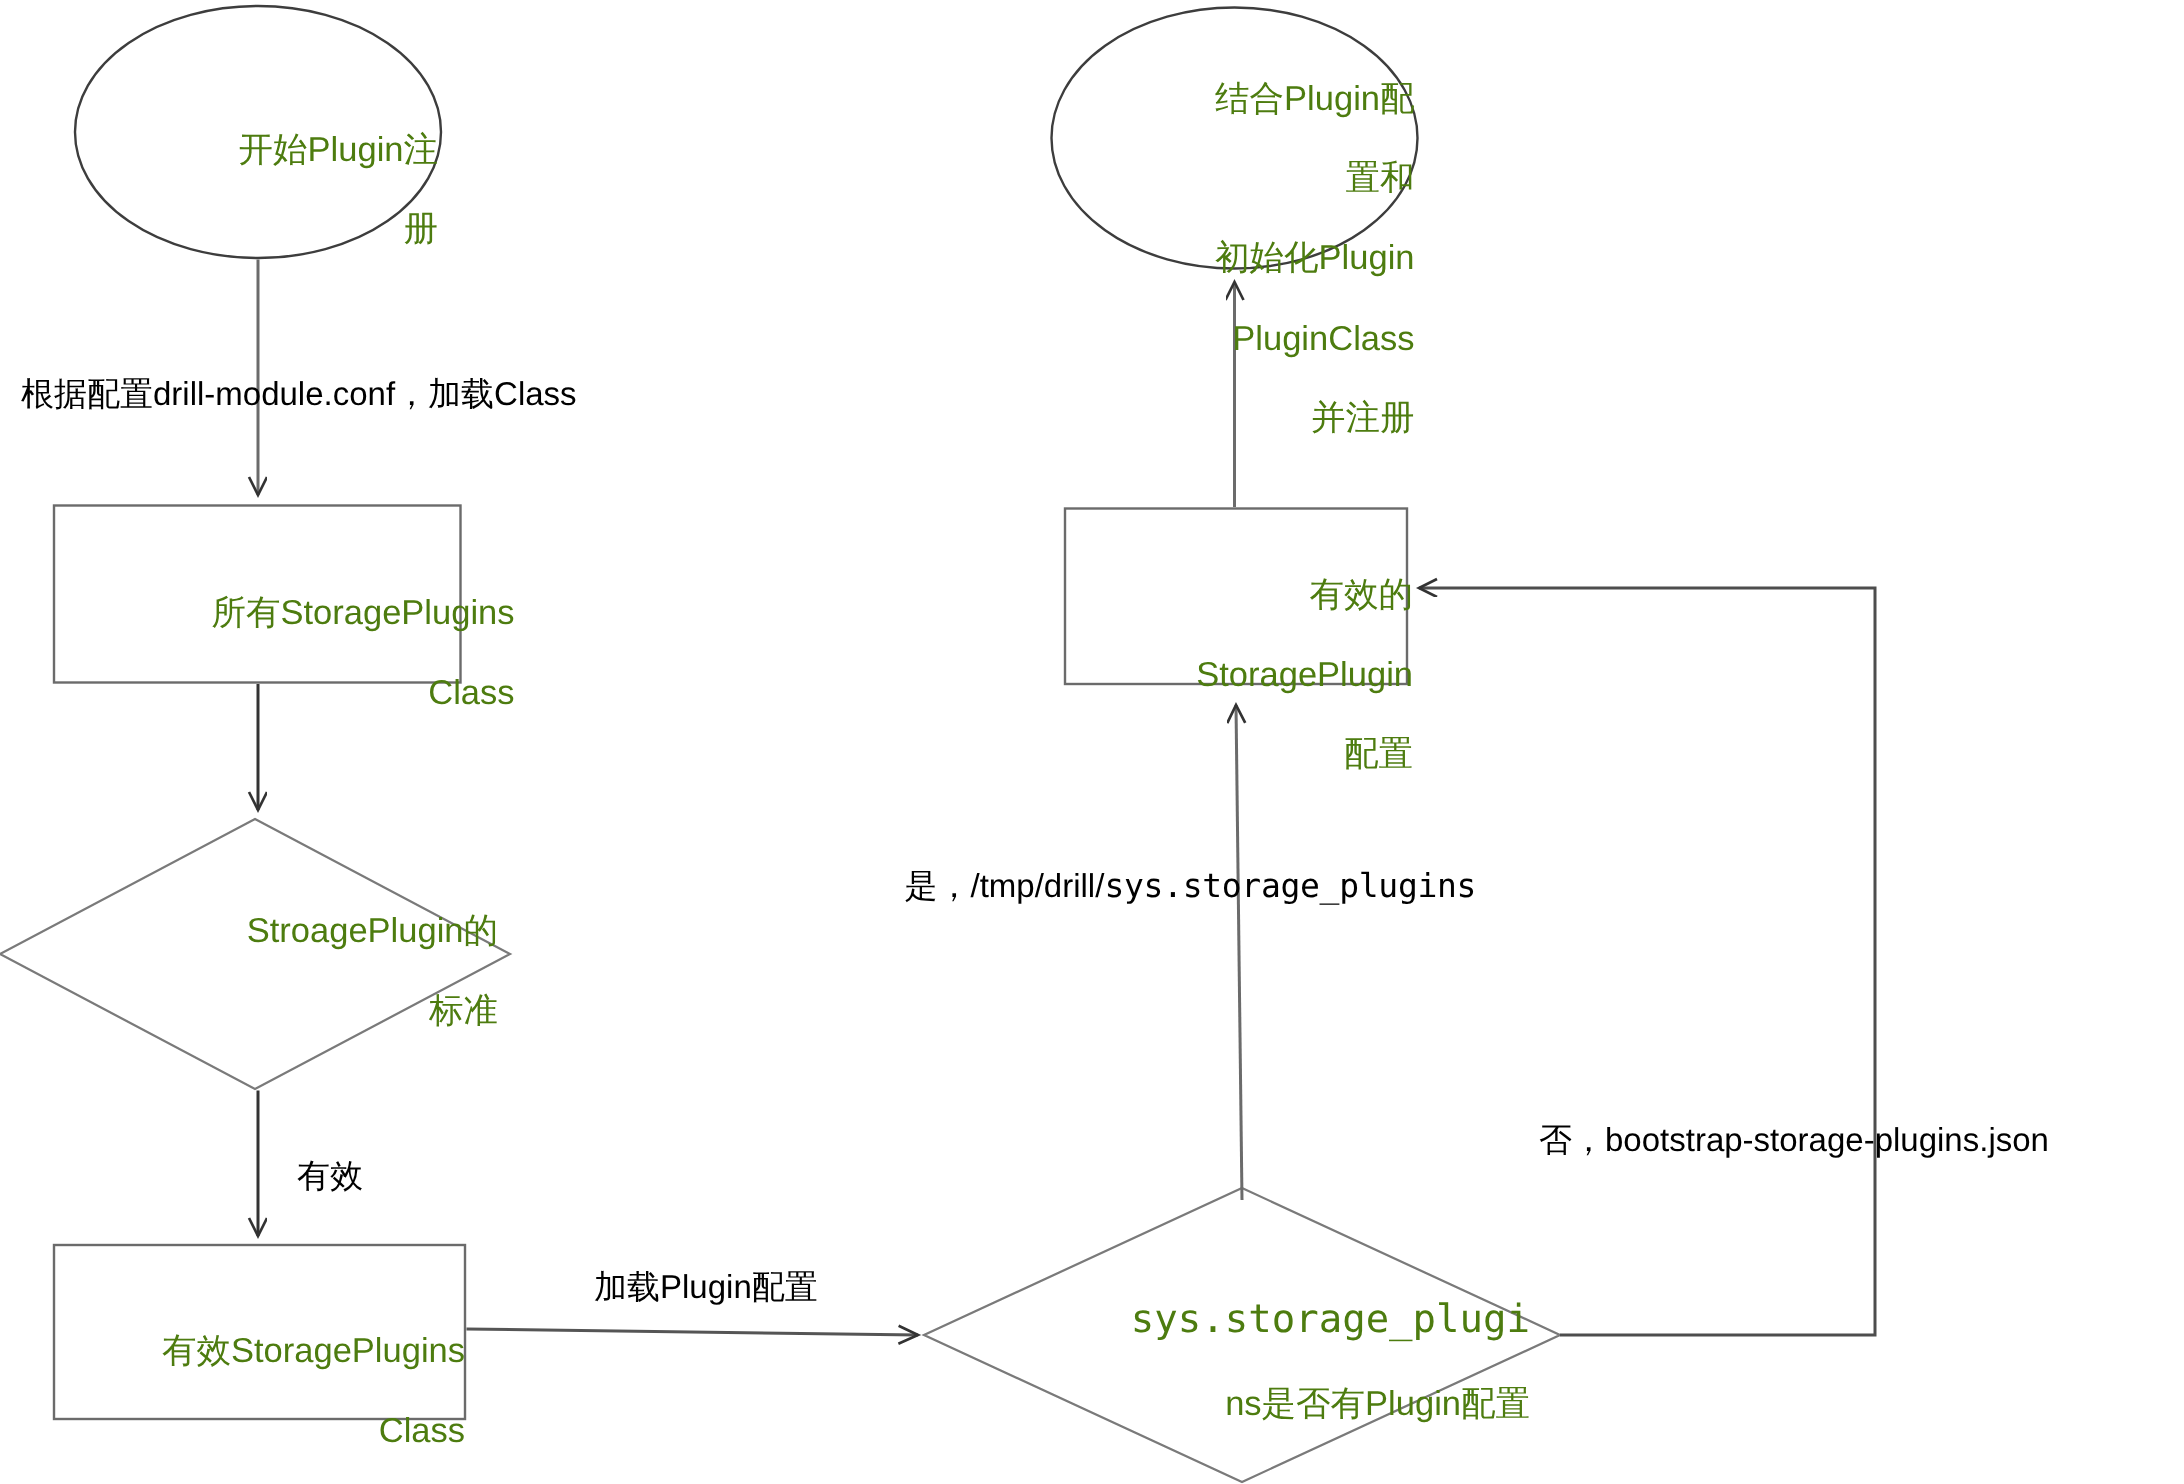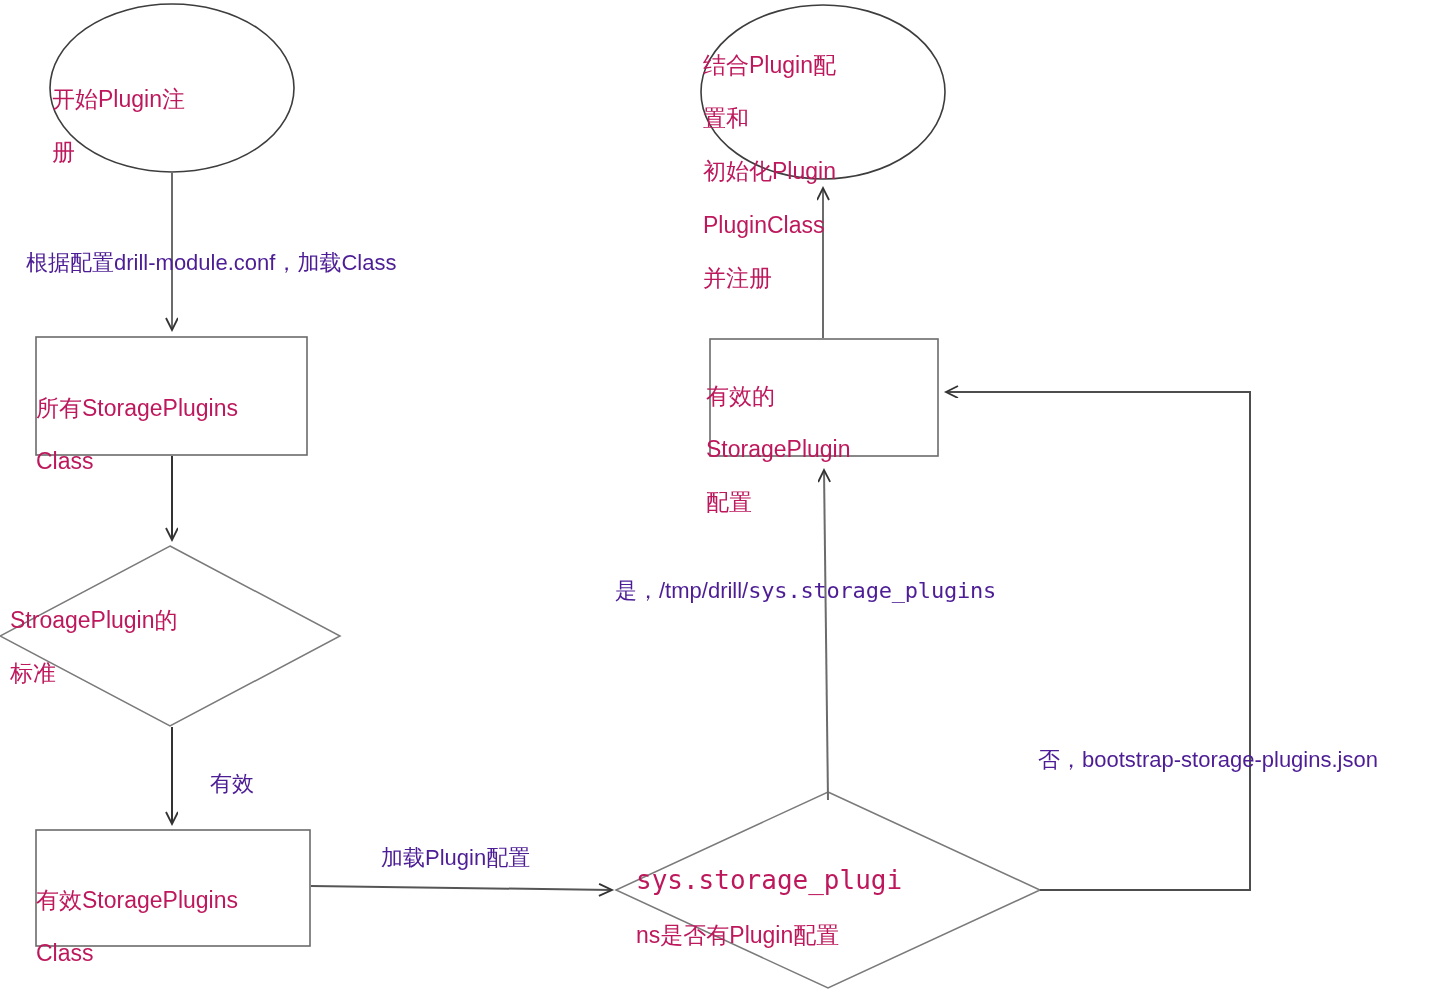--- a/index.html
+++ b/index.html
@@ -21,35 +21,34 @@
   }
   svg#flow-svg {
     position: absolute;
     left: 0;
     top: 0;
     width: 1456px;
     height: 989px;
   }
   .node-label {
     position: absolute;
-    text-align: left;
+    text-align: right;
     line-height: 1.16;
     font-size: 23px;
-    color: #be185d;
+    color: #4d7c0f;
     white-space: pre-line;
     pointer-events: none;
     letter-spacing: 0px;
   }
   .edge-label {
     position: absolute;
     font-size: 22px;
-    color: #4c1d95;
+    color: #000000;
     white-space: nowrap;
     line-height: 1.2;
-    margin-left: 12px;
   }
   .mono {
     font-family: "DejaVu Sans Mono", "Liberation Mono", monospace;
     font-size: 22px;
     letter-spacing: -0.2px;
   }
   .mono-node {
     font-family: "DejaVu Sans Mono", "Liberation Mono", monospace;
     font-size: 26px;
   }
@@ -135,21 +134,21 @@
     <span class="lbl-line">置和</span>
     <span class="lbl-line">初始化Plugin</span>
     <span class="lbl-line">PluginClass</span>
     <span class="lbl-line">并注册</span>
   </div>
 
   <div class="edge-label" style="left:14px; top:250px;">根据配置drill-module.conf，加载Class</div>
 
   <div class="edge-label" style="left:198px; top:771px;">有效</div>
 
-  <div class="edge-label" style="left:369px; top:845px;">加载Plugin配置</div>
+  <div class="edge-label" style="left:396px; top:845px;">加载Plugin配置</div>
 
   <div class="edge-label" style="left:1026px; top:747px;">否，bootstrap-storage-plugins.json</div>
 
   <div class="edge-label" style="left:603px; top:578px;">
     <span>是，/tmp/drill/</span><span class="mono">sys.storage_plugins</span>
   </div>
 
 </div>
 
 </body></html>

